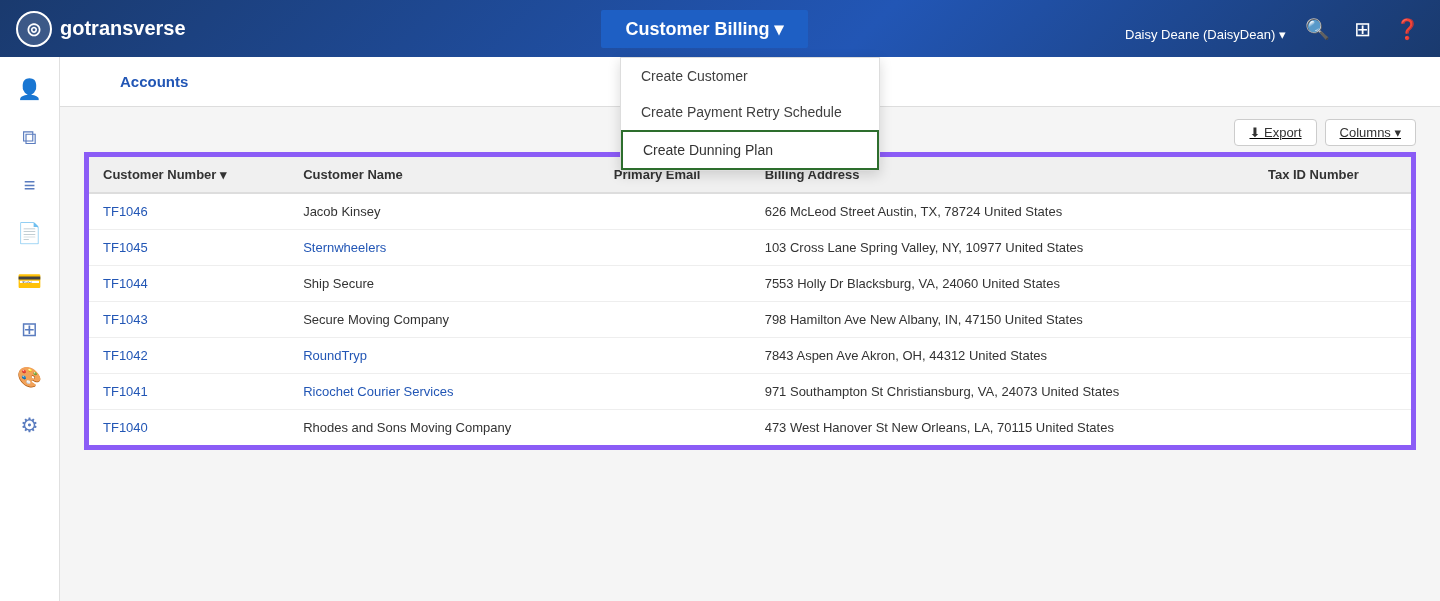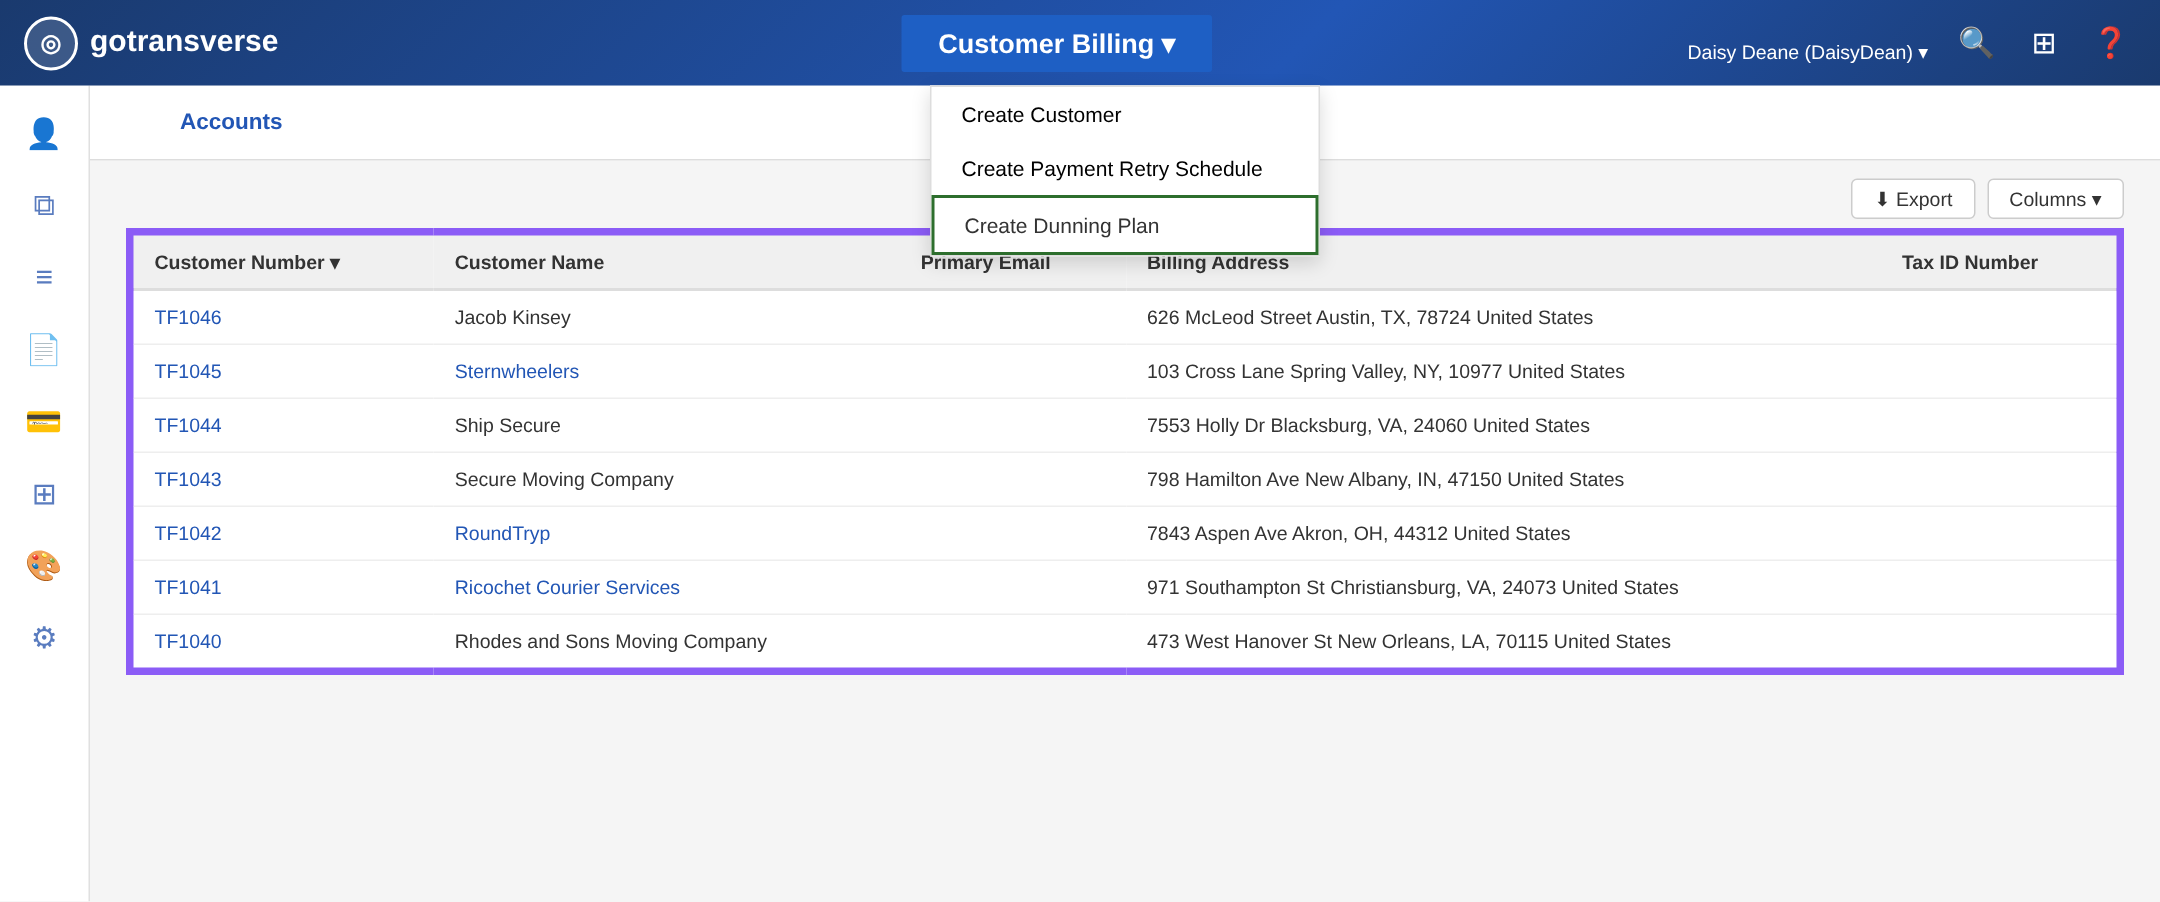--- a/index.html
+++ b/index.html
@@ -87,21 +87,21 @@
       left: 50%;
       transform: translateX(-100px);
       background: white;
       border: 1px solid #ddd;
       box-shadow: 0 4px 12px rgba(0,0,0,0.15);
       z-index: 200;
       min-width: 260px;
     }
     .dropdown-item {
       padding: 10px 20px;
-      color: #000000;
+      color: #404040;
       cursor: pointer;
       font-size: 14px;
       display: block;
     }
     .dropdown-item.highlighted {
       border: 2px solid #2d6e2d;
       color: #333;
       background: white;
     }
 
@@ -193,20 +193,21 @@
       font-size: 20px;
       cursor: pointer;
     }
 
     
     .table-toolbar {
       display: flex;
       justify-content: flex-end;
       padding: 12px 24px 6px 24px;
       gap: 8px;
+      text-decoration: underline;
     }
     .toolbar-btn {
       background: white;
       border: 1px solid #ccc;
       padding: 5px 14px;
       border-radius: 4px;
       cursor: pointer;
       font-size: 13px;
       color: #333;
       display: flex;

